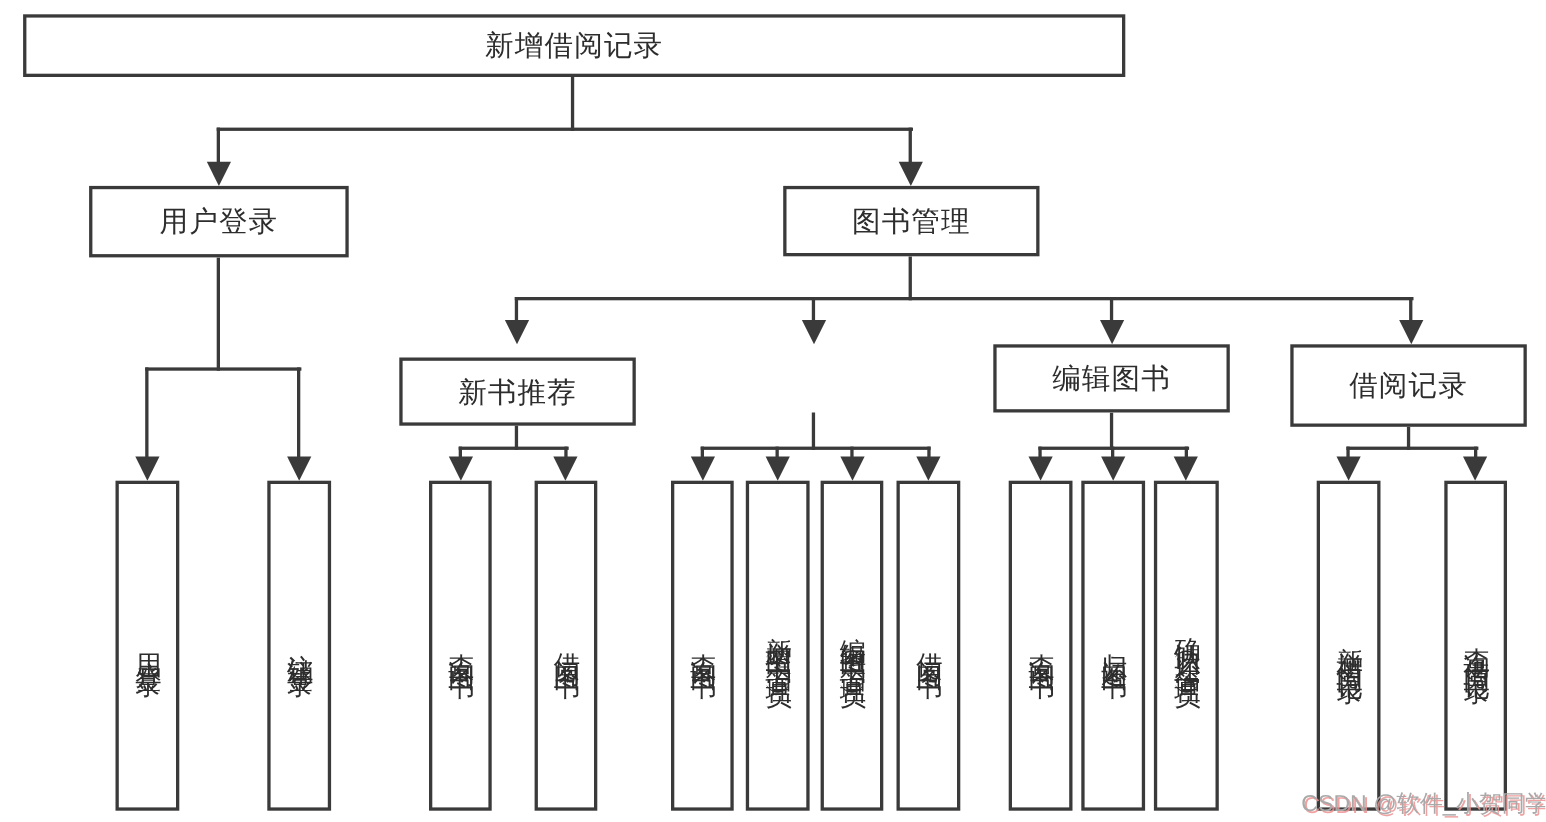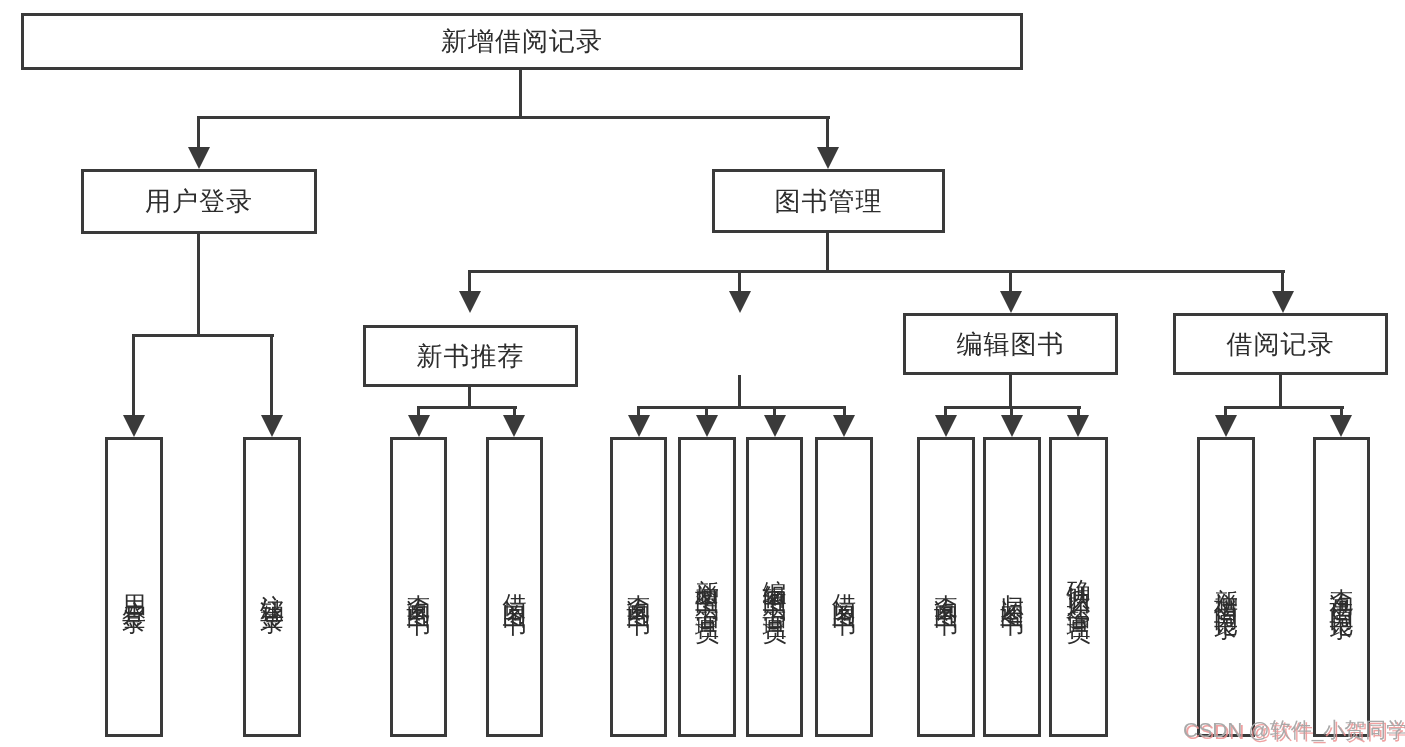--- a/index.html
+++ b/index.html
@@ -88,21 +88,21 @@
 
   <div class="box" style="left:363px;top:313px;width:215px;height:62px;margin-top:12px;">
     <span class="hlabel">新书推荐</span>
   </div>
 
 
   <div class="box" style="left:903px;top:313px;width:215px;height:62px;">
     <span class="hlabel">编辑图书</span>
   </div>
 
-  <div class="box" style="left:1173px;top:313px;width:215px;height:62px;">
+  <div class="box" style="left:1173px;top:313px;width:215px;height:75px;">
     <span class="hlabel">借阅记录</span>
   </div>
 
   <div class="box vbox" style="left:105px;width:58px;">
     <span class="vtext">用户登录</span>
   </div>
   <div class="box vbox" style="left:243px;width:58px;">
     <span class="vtext">注销登录</span>
   </div>
 

